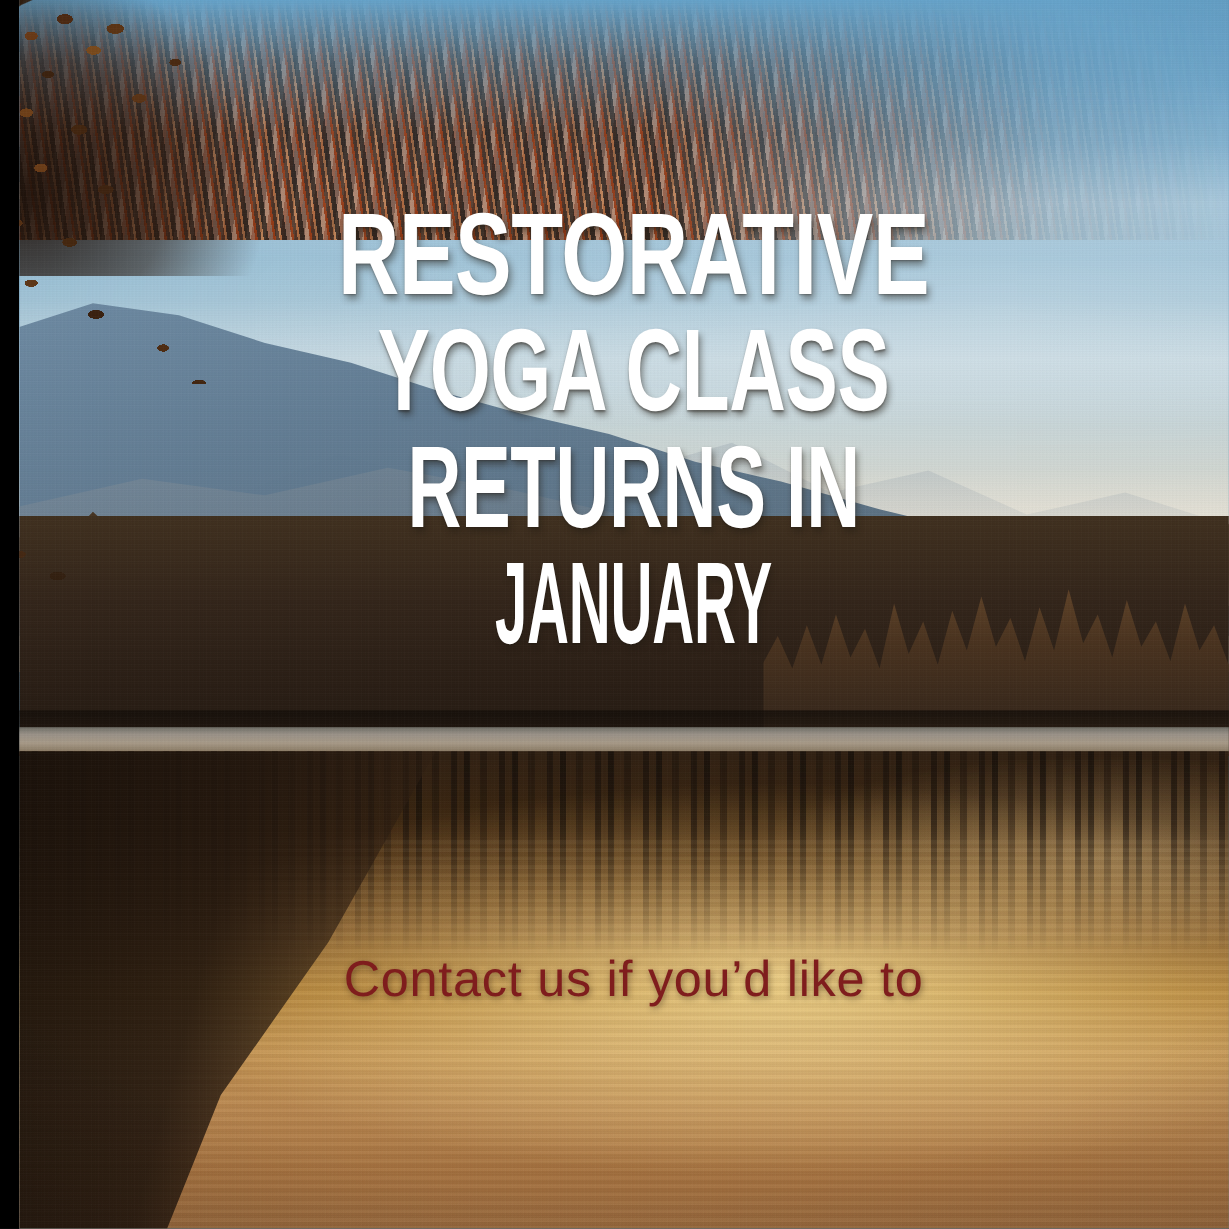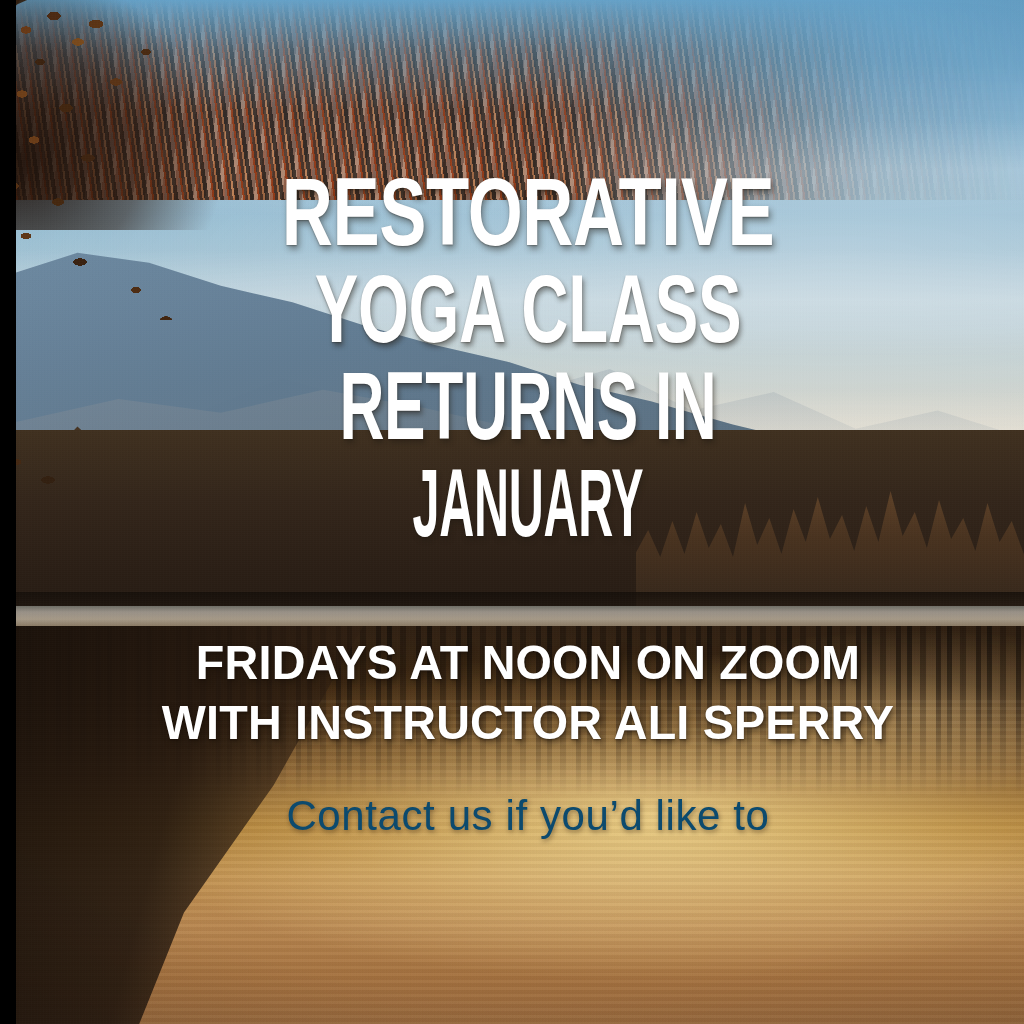--- a/index.html
+++ b/index.html
@@ -313,21 +313,21 @@
   }
   .subhead .sh-line { display: block; }
 
   .body-copy {
     margin: 0;
     position: absolute;
     top: 788px;
     left: 50%;
     transform: translateX(-50%);
     width: 800px;
-    color: #0c4a6e;
+    color: #7f1d1d;
     font-family: "Liberation Sans", sans-serif;
     font-weight: 300;
     font-size: 42px;
     line-height: 56px;
     letter-spacing: 0.6px;
     text-shadow: 1px 2px 5px rgba(40,22,8,.45);
   }
   .body-copy .bc-line { display: block; }
 </style>
 </head>
@@ -360,23 +360,19 @@
 
   <div class="content">
 
     <h1 class="headline">
       <span class="hl-line hl1" style="display: block; transform: scaleX(0.7293); transform-origin: center center;">RESTORATIVE</span>
       <span class="hl-line hl2" style="display: block; transform: scaleX(0.6739); transform-origin: center center;">YOGA CLASS</span>
       <span class="hl-line hl3" style="display: block; transform: scaleX(0.6413); transform-origin: center center;">RETURNS IN</span>
       <span class="hl-line hl4" style="display: block; transform: scaleX(0.5); transform-origin: center center;">JANUARY</span>
     </h1>
 
-    <h2 class="subhead">
-      <span class="sh-line" style="display: block; transform: scaleX(0.9531); transform-origin: center center;">FRIDAYS AT NOON ON ZOOM</span>
-      <span class="sh-line" style="display: block; transform: scaleX(0.9531); transform-origin: center center;">WITH INSTRUCTOR ALI SPERRY</span>
-    </h2>
 
     <p class="body-copy">
       <span class="bc-line">Contact us if you’d like to</span>
     </p>
 
   </div>
 </div>
 
 </body></html>

